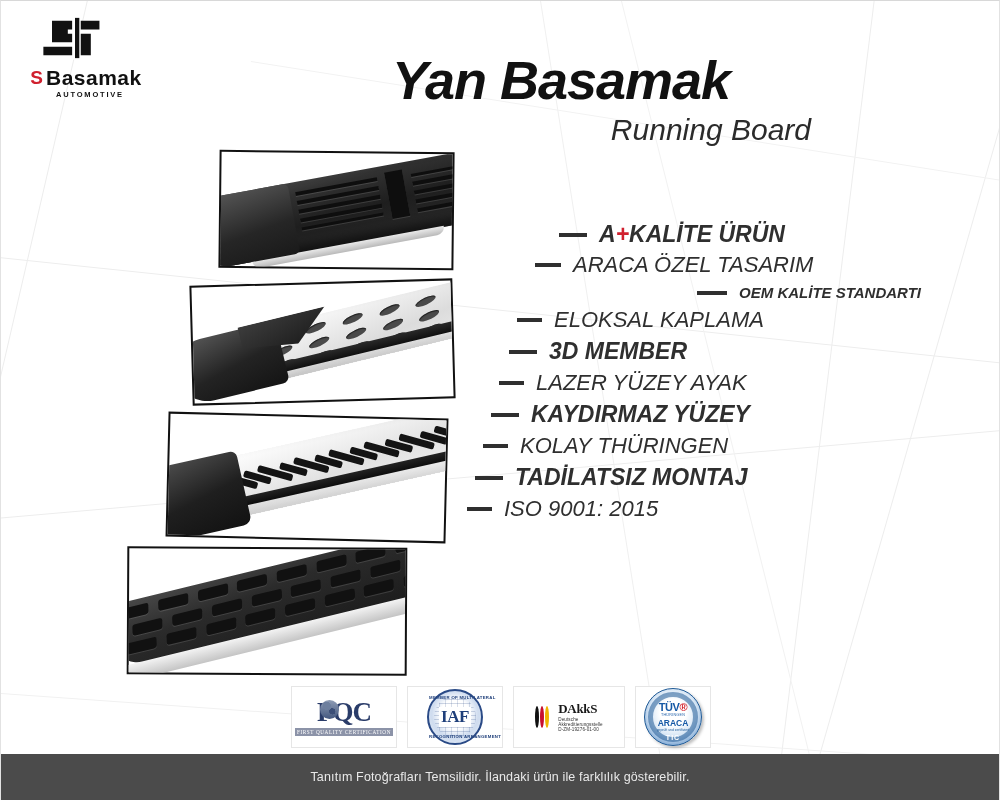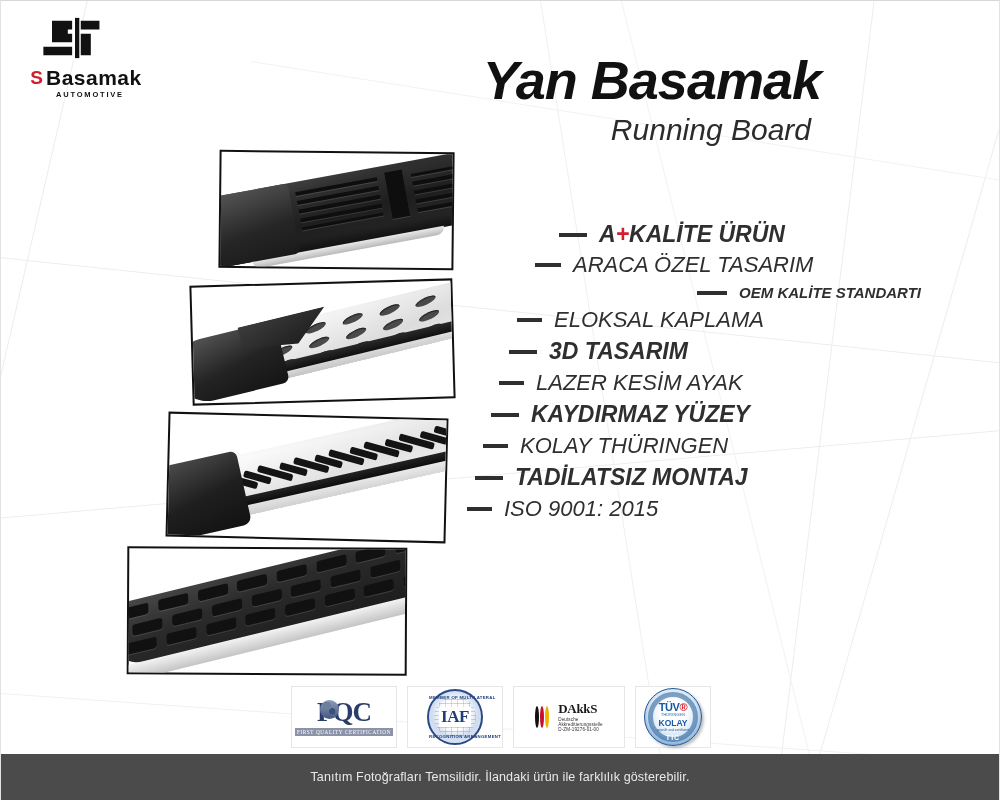--- a/index.html
+++ b/index.html
@@ -44,21 +44,21 @@
   .logo-sub {
     text-align:center; font-size:7.5px; letter-spacing:1.8px;
     color:#111; font-weight:bold; margin-top:2px; margin-left:8px;
   }
 
   
   #title-block { position:absolute; left:300px; top:52px; width:520px; }
   .title-main {
     font-size:54px; font-weight:bold; font-style:italic;
     color:#111; letter-spacing:-1px; line-height:1.0;
-    text-align:right; white-space:nowrap;
+    text-align:center; white-space:nowrap;
   }
   .title-sub {
     font-size:30px; font-style:italic; font-weight:normal;
     color:#2b2b2b; text-align:right; margin-top:6px; padding-right:10px;
     letter-spacing:0px;
   }
 
   
   #photos { position:absolute; left:118px; top:150px; width:340px; height:530px; }
   .photo {
@@ -436,25 +436,25 @@
       <div class="feat strong" style="font-size: 15px; padding-left: 86px; margin-bottom: 9px; justify-content: flex-end;">
         <span class="dash" style="width: 30px;"></span>
         <span class="txt">OEM KALİTE STANDARTI</span>
       </div>
       <div class="feat" style="font-size: 22px; padding-left: 76px; margin-bottom: 9px;">
         <span class="dash" style="width: 25px;"></span>
         <span class="txt">ELOKSAL KAPLAMA</span>
       </div>
       <div class="feat strong" style="font-size: 23px; padding-left: 68px; margin-bottom: 9px;">
         <span class="dash" style="width: 28px;"></span>
-        <span class="txt">3D TASARIM</span>
+        <span class="txt">3D MEMBER</span>
       </div>
       <div class="feat" style="font-size: 22px; padding-left: 58px; margin-bottom: 9px;">
         <span class="dash" style="width: 25px;"></span>
-        <span class="txt">LAZER KESİM AYAK</span>
+        <span class="txt">LAZER YÜZEY AYAK</span>
       </div>
       <div class="feat strong" style="font-size: 23px; padding-left: 50px; margin-bottom: 9px;">
         <span class="dash" style="width: 28px;"></span>
         <span class="txt">KAYDIRMAZ YÜZEY</span>
       </div>
       <div class="feat" style="font-size: 22px; padding-left: 42px; margin-bottom: 9px;">
         <span class="dash" style="width: 25px;"></span>
         <span class="txt">KOLAY THÜRINGEN</span>
       </div>
       <div class="feat strong" style="font-size: 23px; padding-left: 34px; margin-bottom: 9px;">
@@ -503,21 +503,21 @@
       </div>
     </div>
 
     <div class="cert cert-tuv">
       <div class="tuv-seal">
         <div class="tuv-ring"></div>
         <div class="tuv-main">
           <span>TÜV</span><b>®</b>
         </div>
         <div class="tuv-sub1">THÜRINGEN</div>
-        <div class="tuv-cert">KOLAY</div>
+        <div class="tuv-cert">ARACA</div>
         <div class="tuv-sub2">geprüft und zertifiziert</div>
         <div class="tuv-tic">TIC</div>
       </div>
     </div>
   </div>
 
   <div id="footer">
     <span class="ftxt">Tanıtım Fotoğrafları Temsilidir. İlandaki ürün ile farklılık gösterebilir.</span>
   </div>
 

